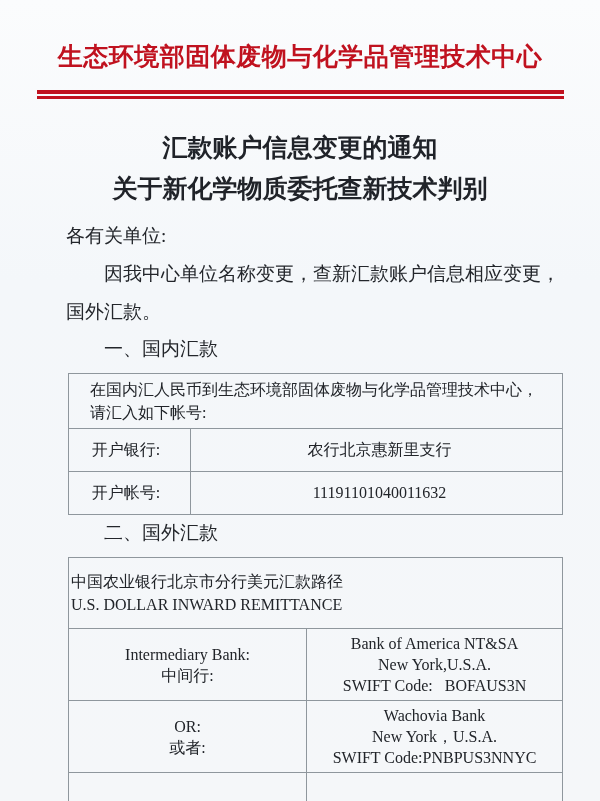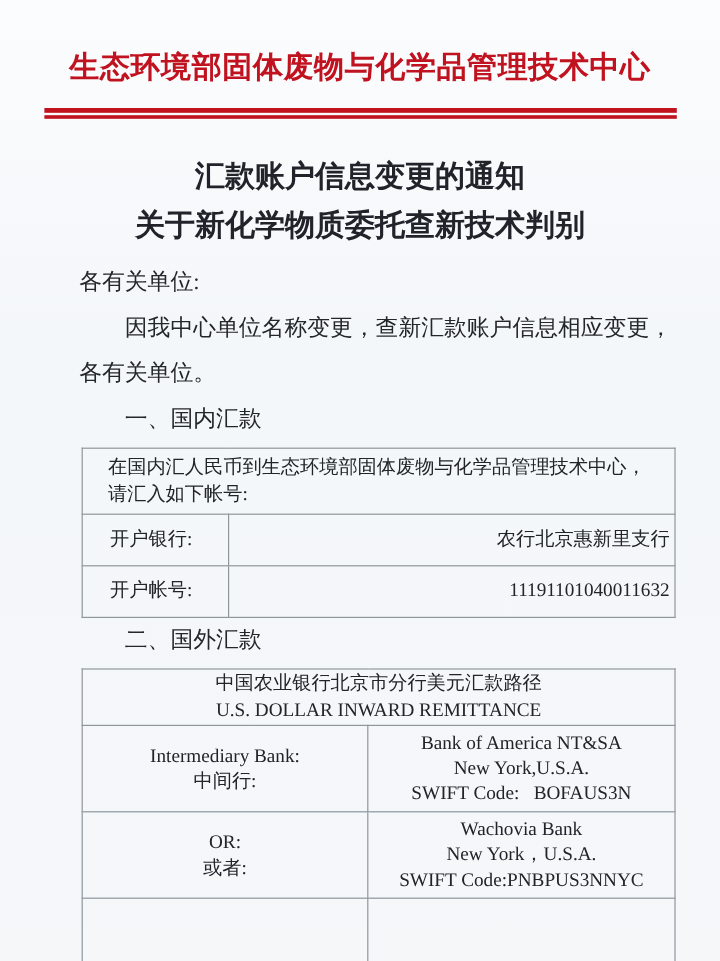--- a/index.html
+++ b/index.html
@@ -40,22 +40,22 @@
     font-size:16px;color:#212429;
   }
   td{border:1px solid #8f979d;}
   .intro{
     padding:4px 21px;line-height:23px;text-align:left;font-weight:normal;
   }
   .dom-lab{
     width:110px;text-align:center;padding:2px 9px 2px 2px;height:28px;
     white-space:nowrap;
   }
-  .dom-val{padding:2px 4px 2px 10px;text-align:right;}
-  .fhead{text-align:center;padding:0 2px;line-height:23px;}
+  .dom-val{padding:2px 4px 2px 10px;text-align:center;}
+  .fhead{text-align:left;padding:12px 2px;line-height:23px;}
   .flab{width:235px;text-align:center;line-height:21px;height:69px;}
   .fval{text-align:center;line-height:21px;}
   .pre{white-space:pre-wrap;}
 </style>
 </head>
 <body>
 
 <div class="page">
 
   <div class="org" id="org" style="color: rgb(192, 18, 31);">生态环境部固体废物与化学品管理技术中心</div>
@@ -63,21 +63,21 @@
   <div class="redline" id="redline" style="border-color: rgb(192, 18, 31);"></div>
 
   <div class="title">
     <div>汇款账户信息变更的通知</div>
     <div>关于新化学物质委托查新技术判别</div>
   </div>
 
   <div class="body">
     <p class="para">各有关单位:</p>
     <p class="para indent">因我中心单位名称变更，查新汇款账户信息相应变更，</p>
-    <p class="para">各有关单位。</p>
+    <p class="para">国外汇款。</p>
 
     <p class="section">一、国内汇款</p>
 
     <table>
       <tbody>
           <tr>
         <td colspan="2" class="intro">在国内汇人民币到生态环境部固体废物与化学品管理技术中心，请汇入如下帐号:</td>
       </tr>
       <tr>
         <td class="dom-lab">开户银行:</td>

